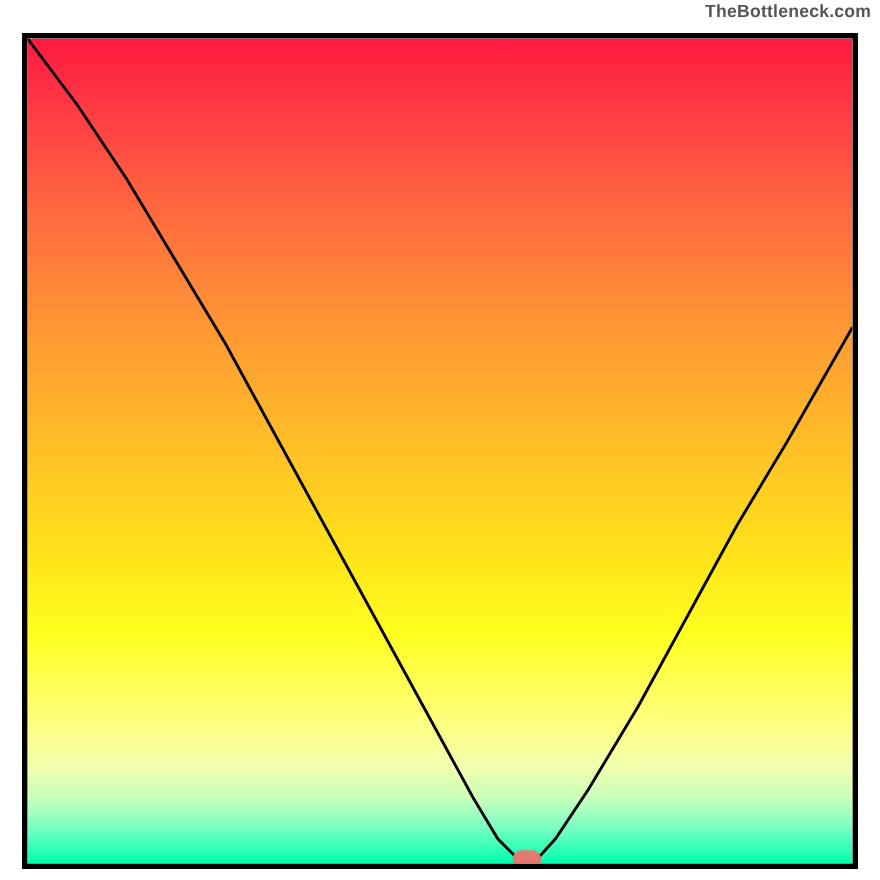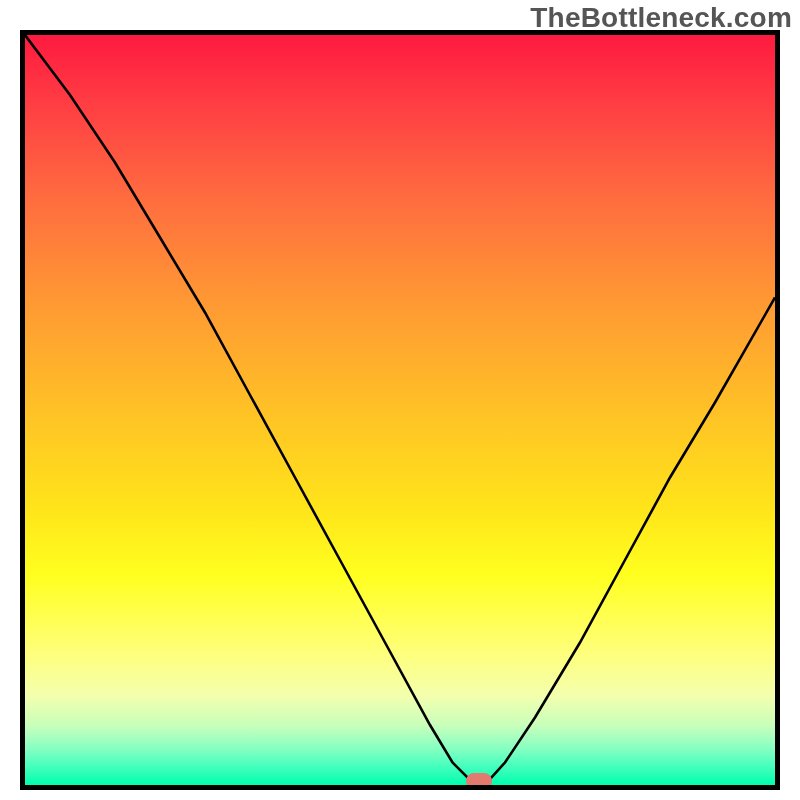--- a/index.html
+++ b/index.html
@@ -12,21 +12,21 @@
   }
   .container {
     position: relative;
     width: 800px;
     height: 800px;
   }
   .watermark {
     position: absolute;
     top: 2px;
     right: 8px;
-    font-size: 28px;
+    font-size: 16px;
     font-weight: bold;
     color: #555555;
     z-index: 10;
     letter-spacing: 0.2px;
   }
   .frame {
     position: absolute;
     left: 20px;
     top: 30px;
     width: 760px;

